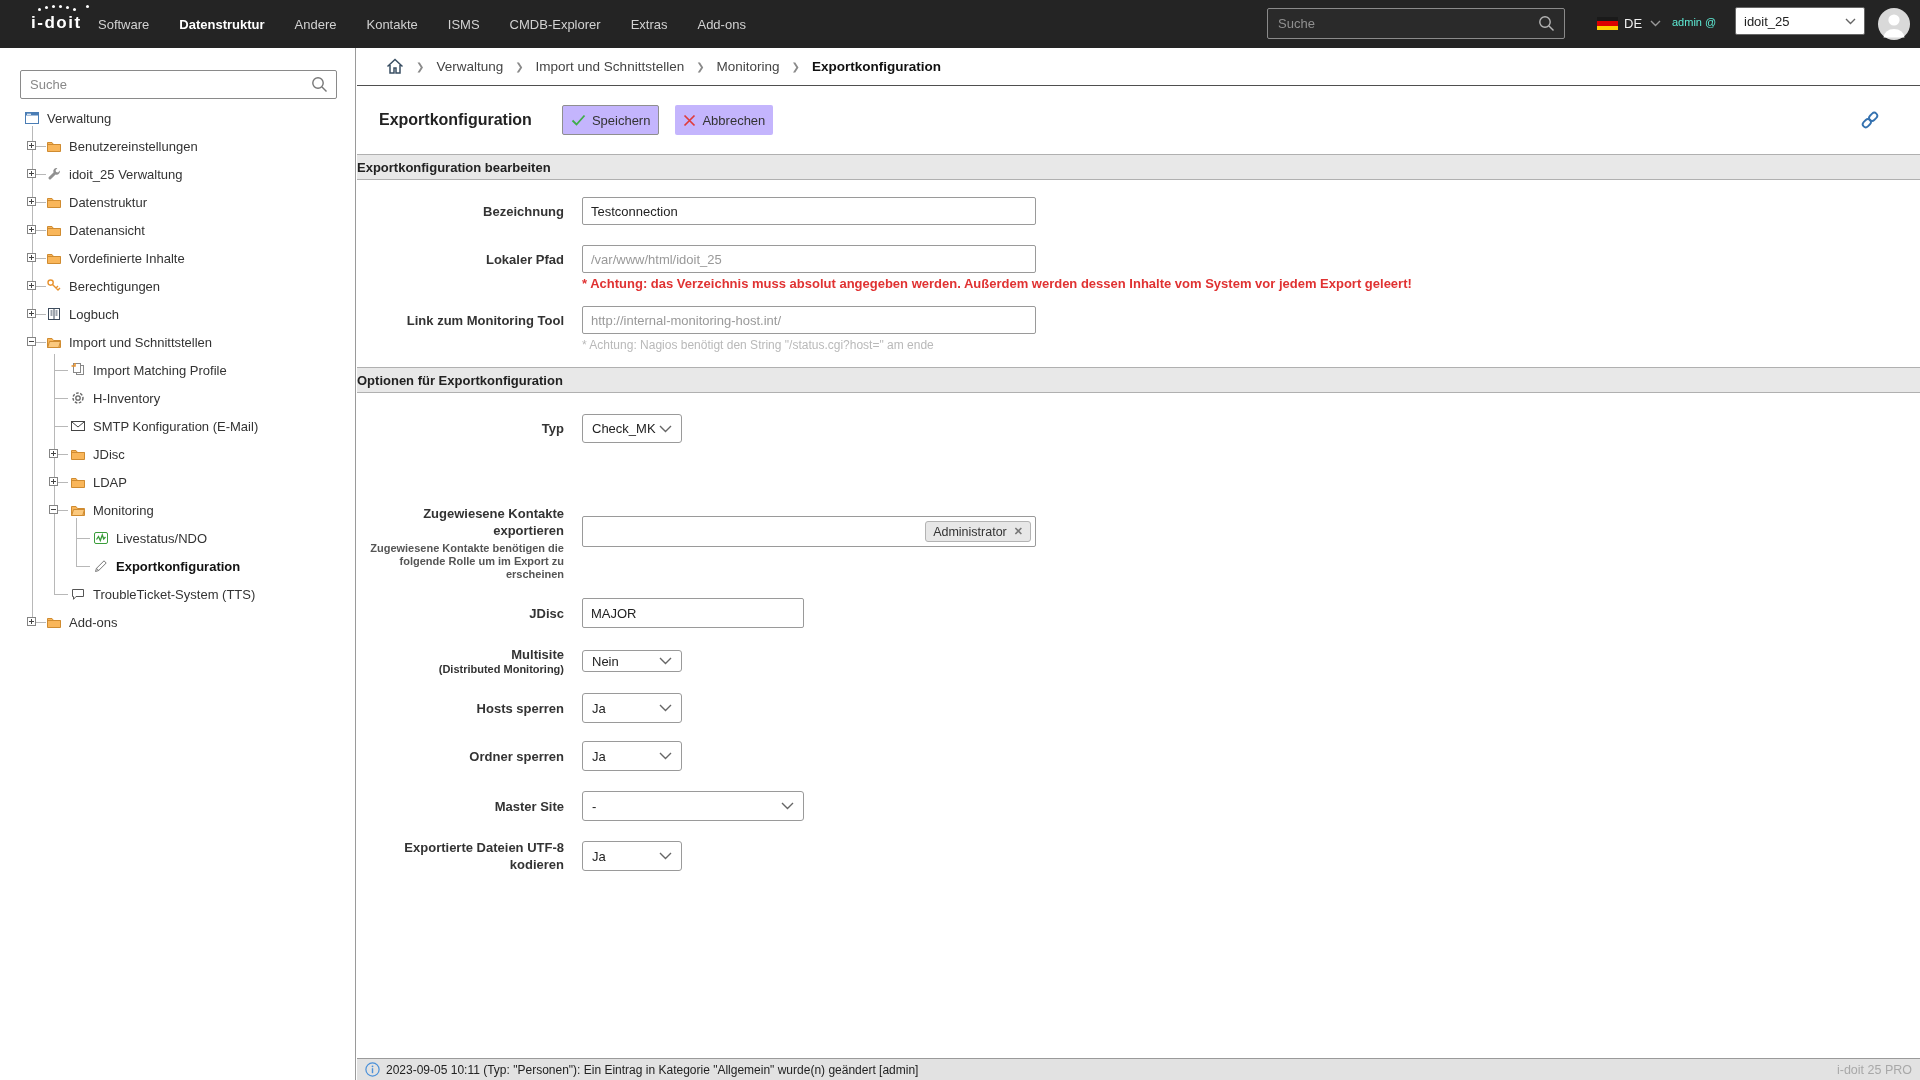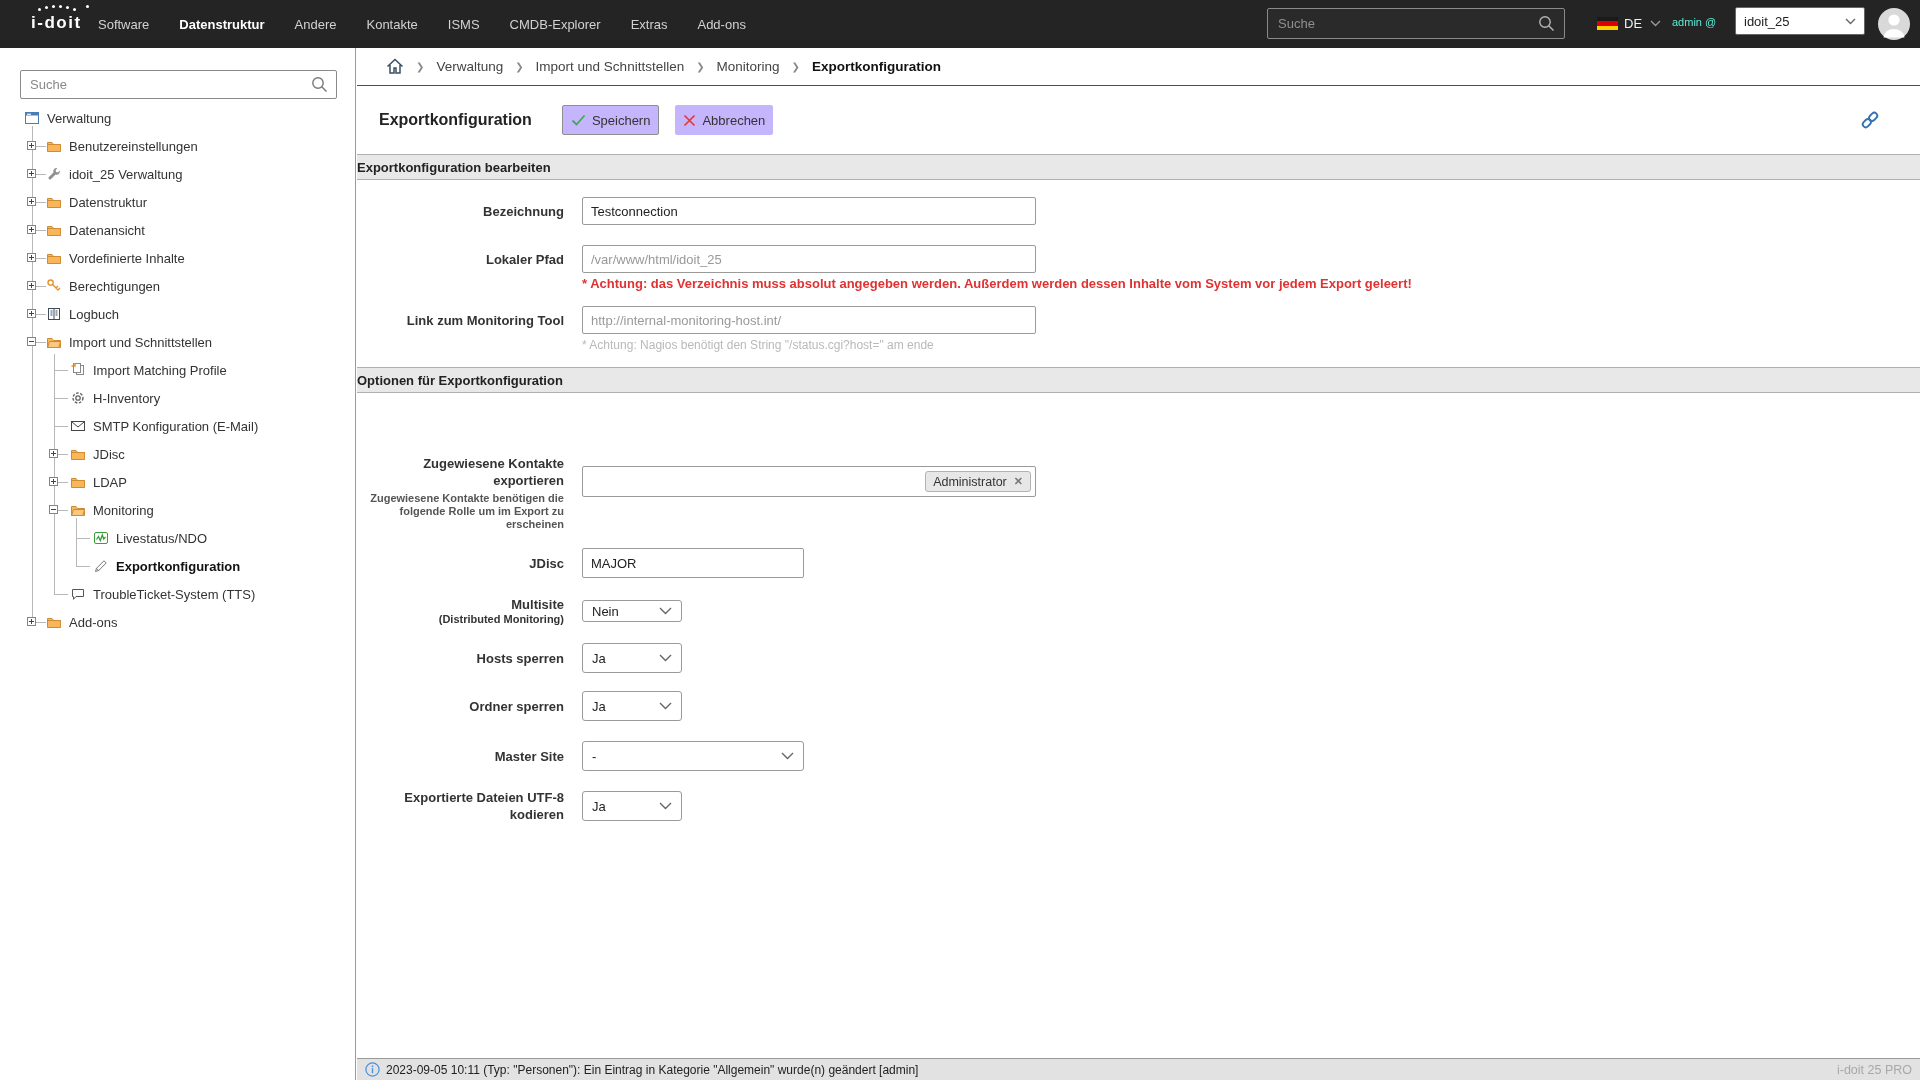--- a/index.html
+++ b/index.html
@@ -404,20 +404,29 @@
       <div class="flabel">Link zum Monitoring Tool</div>
       <input class="txt w-lg" placeholder="http://internal-monitoring-host.int/" style="">
     </div>
     <div class="note-gray">* Achtung: Nagios benötigt den String "/status.cgi?host=" am ende</div>
   </div>
 
   <div class="secbar" style="margin-top:15px;">
       <span>Optionen für Exportkonfiguration</span>
     </div>
 
+  <div class="frow" style="margin-top:21px;">
+    <div class="flabel">Typ</div>
+    <div class="dd w-sm">
+      <span>Check_MK</span>
+      <svg width="13" height="8" viewBox="0 0 13 8">
+          <path d="M1 1 L6.5 6.5 L12 1" fill="none" stroke="#666" stroke-width="1.4"></path>
+        </svg>
+    </div>
+  </div>
 
   <div class="frow" style="margin-top:62px; align-items:flex-start;">
     <div class="flabel">
       <div>Zugewiesene Kontakte exportieren</div>
       <div class="sub" style="color:#555; margin-top:3px;">Zugewiesene Kontakte benötigen die folgende Rolle um im Export zu erscheinen</div>
     </div>
     <div class="chipbox" style="margin-top:11px;justify-content:flex-end;">
       <span class="chip">
         <span>Administrator</span>
         <span class="x">✕</span>

